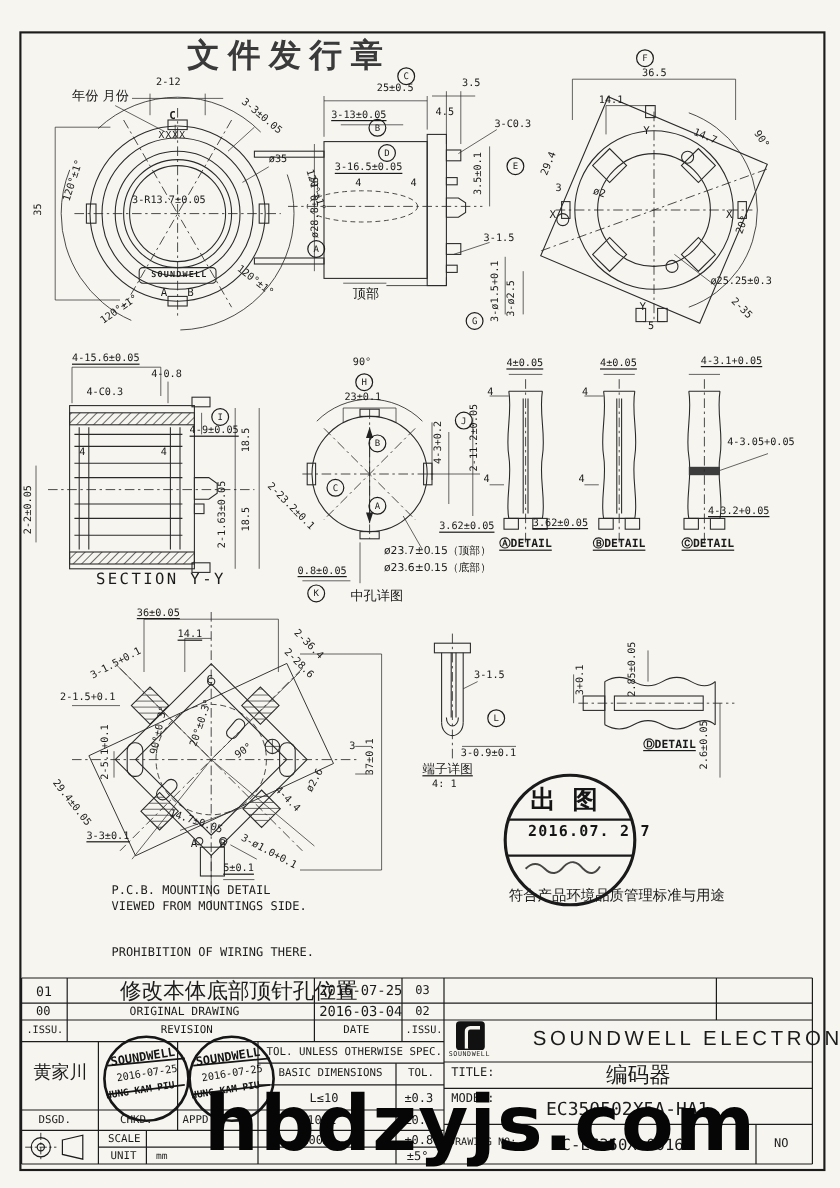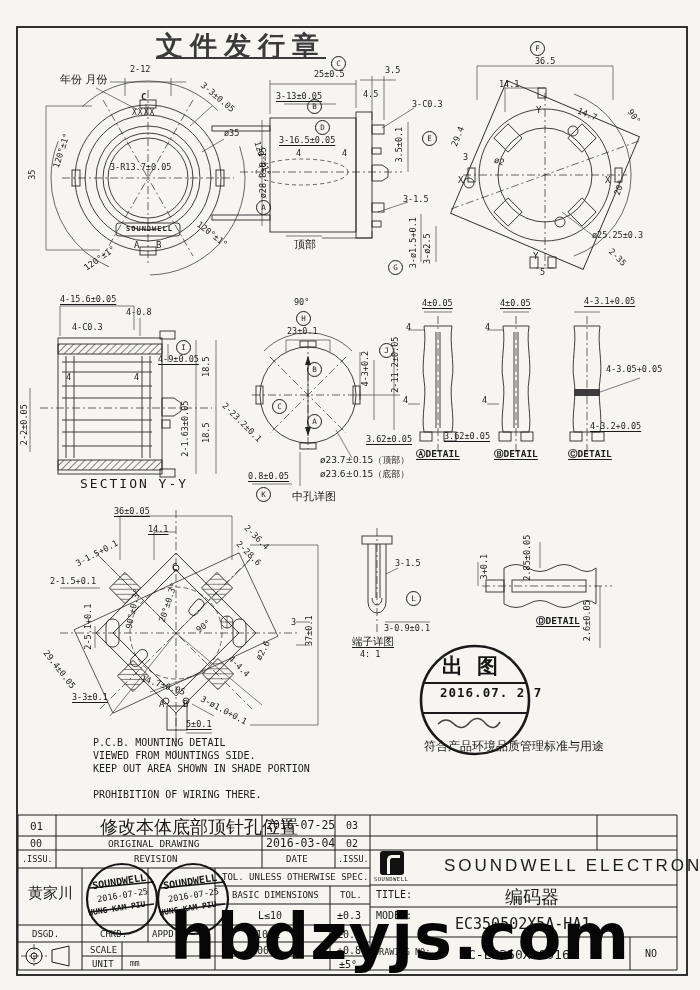--- a/index.html
+++ b/index.html
@@ -6,21 +6,21 @@
   .sheet{position:relative;width:700px;height:990px;background:#f6f5f0;overflow:hidden;
          font-family:"DejaVu Sans",sans-serif;color:#1b1b1b;}
   svg.lw{position:absolute;left:0;top:0;}
   .d{position:absolute;font:8.5px/1.1 "DejaVu Sans Mono",monospace;color:#1b1b1b;white-space:nowrap;}
   .cj{font-family:"DejaVu Sans",sans-serif;}
   .bal{position:absolute;width:13px;height:13px;border:1.2px solid #1b1b1b;border-radius:50%;
        font:7.5px/13px "DejaVu Sans Mono",monospace;text-align:center;color:#1b1b1b;}
   .u{text-decoration:underline;text-underline-offset:2px;}
   .b{font-weight:bold;}
   .hdr{position:absolute;left:156px;top:28px;font-size:27px;font-weight:600;letter-spacing:7px;
-       color:#3a3a3a;font-family:"DejaVu Sans",sans-serif;text-decoration:underline;}
+       color:#3a3a3a;font-family:"DejaVu Sans",sans-serif;}
   .note{position:absolute;font:10px/13.5px "DejaVu Sans Mono",monospace;white-space:nowrap;}
   .tb{position:absolute;font:9px/1 "DejaVu Sans Mono",monospace;white-space:nowrap;}
   .stampline{position:absolute;white-space:nowrap;color:#141414;}
   .wm{position:absolute;left:170px;top:905px;font:bold 64px/1 "DejaVu Sans",sans-serif;
       letter-spacing:1px;color:#060606;z-index:40;}
   .relstamp-t{position:absolute;left:442px;top:652px;font-size:21px;font-weight:bold;
       letter-spacing:14px;color:#151515;}
   .relstamp-d{position:absolute;left:440px;top:685px;font:bold 12.5px "DejaVu Sans Mono",monospace;
       letter-spacing:1px;color:#151515;}
   .logo{position:absolute;left:380px;top:851px;width:24px;height:24px;background:#111;border-radius:3px;}
@@ -493,21 +493,20 @@
 <span class="d" style="left:253px;top:646px;transform:rotate(-62deg)">ø2.6</span>
 <span class="d u" style="left:72px;top:693px">3-3±0.1</span>
 <span class="d" style="left:226px;top:662px;transform:rotate(45deg)">4-4.4</span>
 <span class="d" style="left:140px;top:681px;transform:rotate(18deg)">14.7±0.05</span>
 <span class="d" style="left:159px;top:700px;font-size:9px">A</span>
 <span class="d" style="left:183px;top:700px;font-size:9px">B</span>
 <span class="d" style="left:198px;top:706px;transform:rotate(28deg)">3-ø1.0+0.1</span>
 <span class="d u" style="left:186px;top:720px">5±0.1</span>
 <span class="note" style="left:93px;top:736px">P.C.B. MOUNTING DETAIL</span>
 <span class="note" style="left:93px;top:749px">VIEWED FROM MOUNTINGS SIDE.</span>
-<span class="note" style="left:93px;top:762px">KEEP OUT AREA SHOWN IN SHADE PORTION</span>
 <span class="note" style="left:93px;top:788px">PROHIBITION OF WIRING THERE.</span>
 
 <span class="relstamp-t cj">出图</span>
 <span class="relstamp-d">2016.07. 2 7</span>
 <span class="d cj" style="left:424px;top:740px;font-size:12px">符合产品环境品质管理标准与用途</span>
 
 <span class="tb" style="left:30px;top:821px;font-size:11px">01</span>
 <span class="tb cj" style="left:100px;top:818px;font-size:18px">修改本体底部顶针孔位置</span>
 <span class="tb" style="left:266px;top:820px;font-size:11.5px">2016-07-25</span>
 <span class="tb" style="left:346px;top:821px;font-size:10px">03</span>

